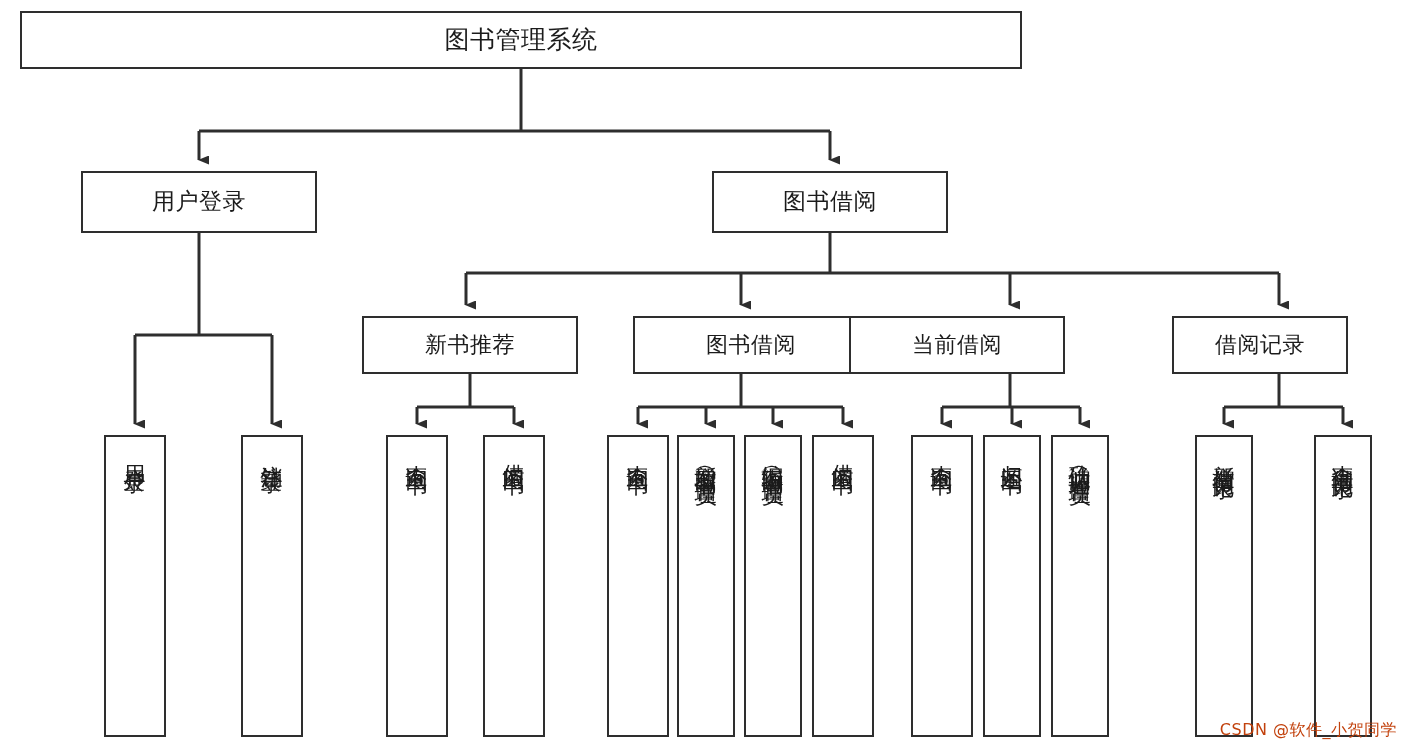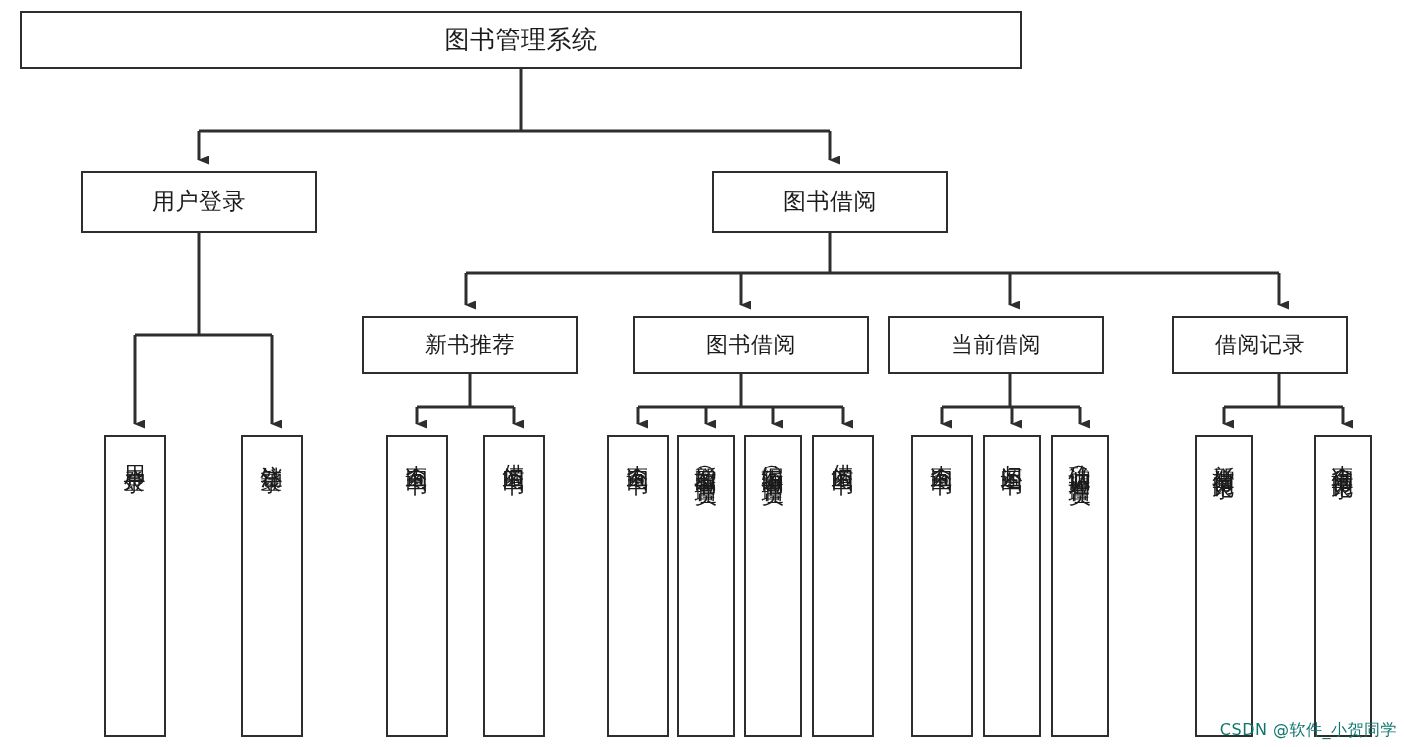--- a/index.html
+++ b/index.html
@@ -66,21 +66,21 @@
     font-size: 22px;
     line-height: 1.05;
     letter-spacing: 3px;
     white-space: nowrap;
   }
   .watermark {
     position: absolute;
     right: 8px;
     bottom: 6px;
     font-size: 16px;
-    color: #0f766e;
+    color: #c2410c;
     letter-spacing: 0.5px;
     white-space: nowrap;
     margin-top: 19px;
   }
 </style>
 </head>
 <body>
 
 <div id="canvas">
 
@@ -136,21 +136,21 @@
       </div>
       <div class="node level2" style="left: 712px; top: 171px; width: 236px; height: 62px;">
         <span class="label">图书借阅</span>
       </div>
       <div class="node level3" style="left: 362px; top: 316px; width: 216px; height: 58px;">
         <span class="label">新书推荐</span>
       </div>
       <div class="node level3" style="left: 633px; top: 316px; width: 236px; height: 58px;">
         <span class="label">图书借阅</span>
       </div>
-      <div class="node level3" style="left: 888px; top: 316px; width: 216px; height: 58px;">
+      <div class="node level3" style="left: 849px; top: 316px; width: 216px; height: 58px;">
         <span class="label">当前借阅</span>
       </div>
       <div class="node level3" style="left: 1172px; top: 316px; width: 176px; height: 58px;">
         <span class="label">借阅记录</span>
       </div>
       <div class="node leaf" style="left: 104px; top: 435px; width: 62px; height: 302px;">
         <span class="label">用户登录</span>
       </div>
       <div class="node leaf" style="left: 241px; top: 435px; width: 62px; height: 302px;">
         <span class="label">注销登录</span>

